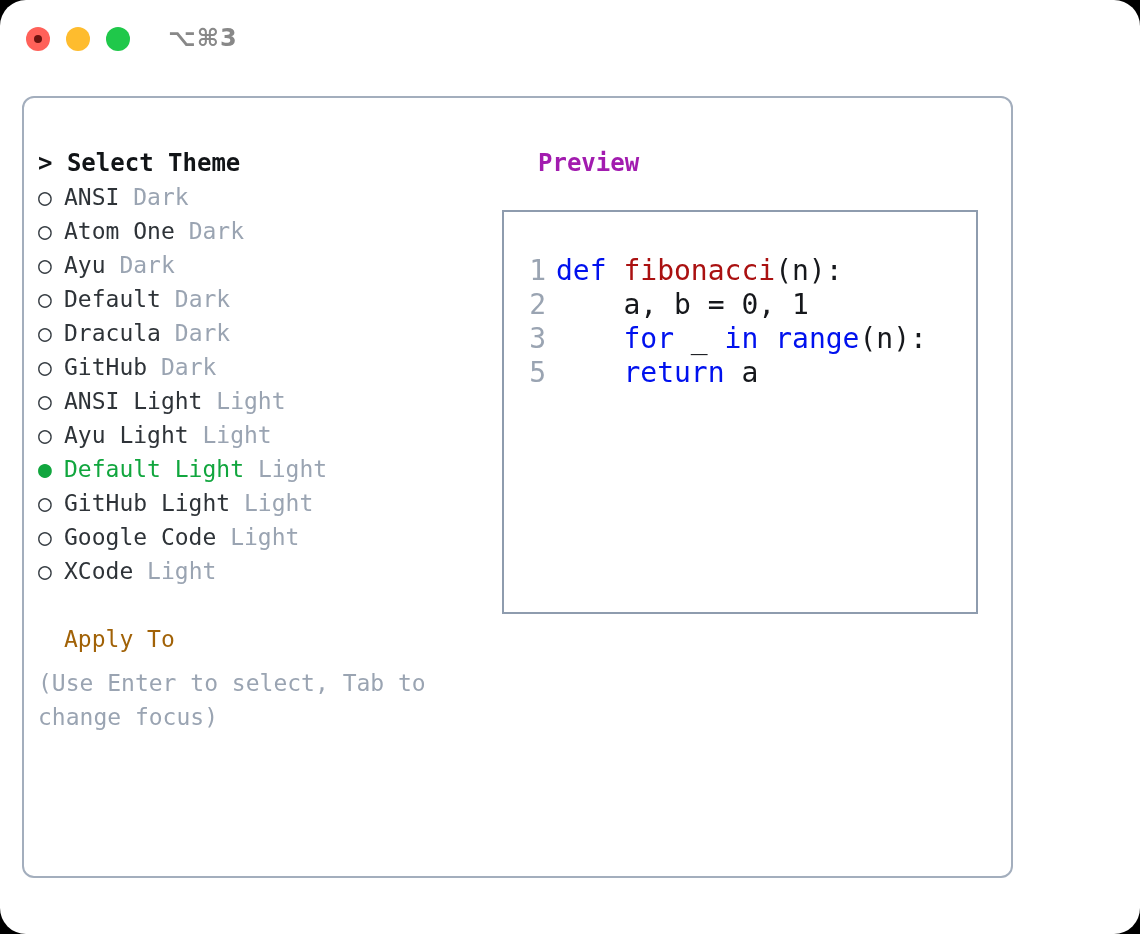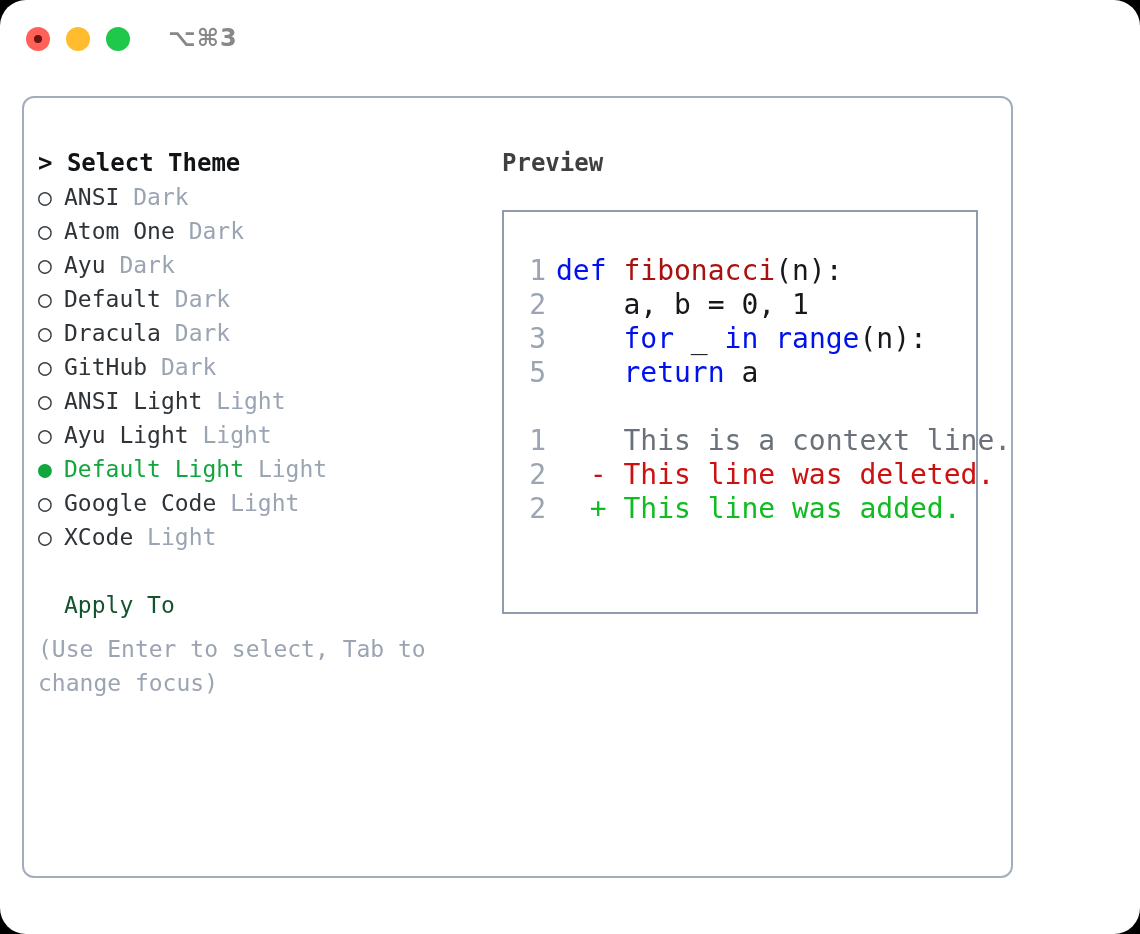--- a/index.html
+++ b/index.html
@@ -111,21 +111,21 @@
   }
   .marker-dot-off {
     color: #3c4248;
   }
   .spacer-row { height: 34px; }
 
   #apply-label {
     height: 34px;
     line-height: 34px;
     font-size: 23px;
-    color: #14532d;
+    color: #a16207;
     padding-left: 26px;
     white-space: pre;
   }
 
   #hint {
     margin-top: 10px;
     font-size: 23px;
     line-height: 34px;
     color: #9aa4b2;
     width: 410px;
@@ -135,23 +135,24 @@
   
   #right-col {
     position: absolute;
     left: 478px;
     top: 48px;
     width: 490px;
   }
   #preview-title {
     font-size: 24px;
     font-weight: bold;
-    color: #404040;
-    line-height: 34px;
-    white-space: pre;
+    color: #a21caf;
+    line-height: 34px;
+    white-space: pre;
+    margin-left: 36px;
   }
   #preview-box {
     margin-top: 30px;
     width: 476px;
     height: 404px;
     border: 2px solid #8e9cae;
     box-sizing: border-box;
     background: #ffffff;
     padding: 42px 0 0 14px;
   }
@@ -195,20 +196,21 @@
       <div id="theme-list">
           <div class="row"><span class="marker marker-dot-off">○</span><span>ANSI </span><span class="dim">Dark</span></div>
           <div class="row"><span class="marker marker-dot-off">○</span><span>Atom One </span><span class="dim">Dark</span></div>
           <div class="row"><span class="marker marker-dot-off">○</span><span>Ayu </span><span class="dim">Dark</span></div>
           <div class="row"><span class="marker marker-dot-off">○</span><span>Default </span><span class="dim">Dark</span></div>
           <div class="row"><span class="marker marker-dot-off">○</span><span>Dracula </span><span class="dim">Dark</span></div>
           <div class="row"><span class="marker marker-dot-off">○</span><span>GitHub </span><span class="dim">Dark</span></div>
           <div class="row"><span class="marker marker-dot-off">○</span><span>ANSI Light </span><span class="dim">Light</span></div>
           <div class="row"><span class="marker marker-dot-off">○</span><span>Ayu Light </span><span class="dim">Light</span></div>
           <div class="row"><span class="marker marker-dot-on">●</span><span class="sel">Default Light </span><span class="dim">Light</span></div>
+          <div class="row"><span class="marker marker-dot-off">○</span><span>GitHub Light </span><span class="dim">Light</span></div>
           <div class="row"><span class="marker marker-dot-off">○</span><span>Google Code </span><span class="dim">Light</span></div>
           <div class="row"><span class="marker marker-dot-off">○</span><span>XCode </span><span class="dim">Light</span></div>
         </div>
 
       <div class="spacer-row"></div>
 
       <div id="apply-label">Apply To</div>
 
       <div id="hint">(Use Enter to select, Tab to change focus)</div>
     </div>
@@ -216,22 +218,17 @@
     <div id="right-col">
       <div id="preview-title">Preview</div>
       <div id="preview-box">
         <div id="code-block">
             <div class="code-row"><span class="lineno">1</span><span class="kw">def </span><span class="fn">fibonacci</span><span class="pl">(n):</span></div>
             <div class="code-row"><span class="lineno">2</span><span class="pl">    a, b = 0, 1</span></div>
             <div class="code-row"><span class="lineno">3</span><span class="pl">    </span><span class="kw">for</span><span class="pl"> _ </span><span class="kw">in</span><span class="pl"> </span><span class="kw">range</span><span class="pl">(n):</span></div>
             <div class="code-row"><span class="lineno">5</span><span class="pl">    </span><span class="kw">return</span><span class="pl"> a</span></div>
           </div>
         <div class="gap-row"></div>
-        <div id="diff-block">
-            <div class="code-row"><span class="lineno">1</span><span class="ctx">    </span><span class="ctx">This is a context line.</span></div>
-            <div class="code-row"><span class="lineno">2</span><span class="del">  - </span><span class="del">This line was deleted.</span></div>
-            <div class="code-row"><span class="lineno">2</span><span class="add">  + </span><span class="add">This line was added.</span></div>
-          </div>
       </div>
     </div>
 
   </div>
 </div>
 
 </body></html>

